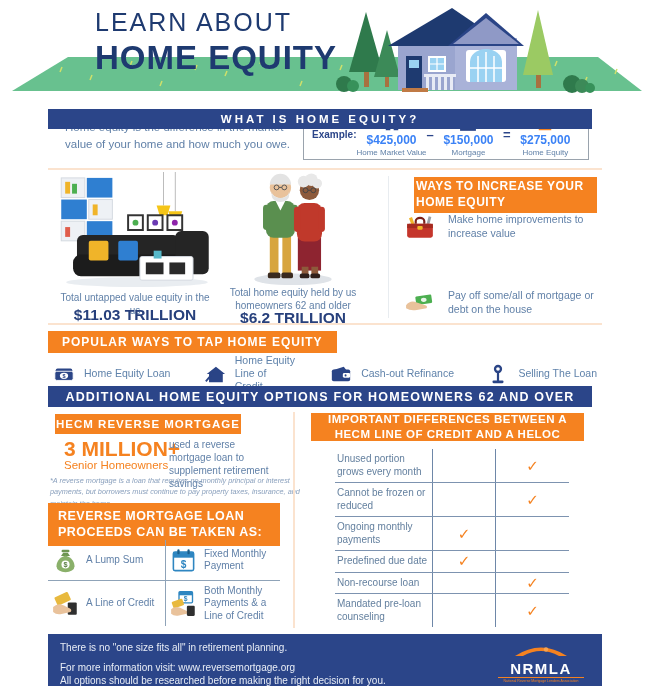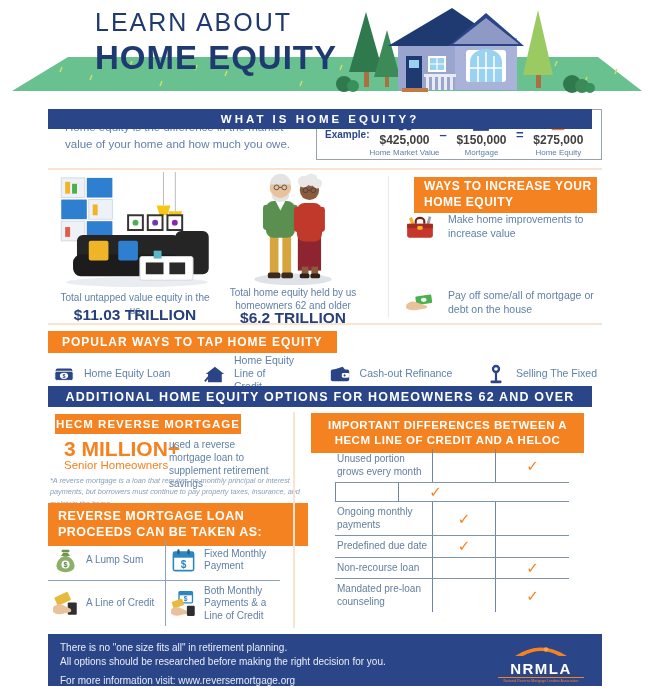--- a/index.html
+++ b/index.html
@@ -14,71 +14,71 @@
   .scene{position:absolute;left:0;top:0;width:650px;height:95px;z-index:1;}
   .banner{position:absolute;left:48px;width:544px;background:#2b4589;color:#fff;
           display:flex;align-items:center;justify-content:center;z-index:4;
           font-weight:bold;}
   .banner1{top:85px;height:20px;font-size:11.5px;letter-spacing:3px;margin-top:24px;}
   .banner2{top:386px;height:21px;font-size:12.5px;letter-spacing:1.2px;}
 
   
   .whatis-desc{position:absolute;left:65px;top:119px;width:238px;font-size:11.5px;line-height:1.5;color:#6181a8;}
   .example-box{position:absolute;left:303px;top:109px;width:286px;height:51px;border:1.5px solid #9aa3ad;
-               display:flex;align-items:center;justify-content:space-between;padding:0 8px;box-sizing:border-box;margin-left:13px;}
+               display:flex;align-items:center;justify-content:space-between;padding:0 8px;box-sizing:border-box;}
   .example-label{font-size:10px;font-weight:bold;color:#2b4589;}
   .ex-item{display:flex;flex-direction:column;align-items:center;width:78px;}
   .ex-item svg{width:22px;height:20px;}
-  .ex-value{font-size:12px;font-weight:bold;color:#404040;margin-top:1px;}
+  .ex-value{font-size:12px;font-weight:bold;color:#3b82f6;margin-top:1px;}
   .ex-cap{font-size:8px;color:#6181a8;margin-top:1px;white-space:nowrap;}
   .ex-op{font-size:13px;font-weight:bold;color:#2b4589;}
 
   .hdiv{position:absolute;left:48px;width:554px;border-top:2px solid #fbe3cf;}
   .vdiv-light{position:absolute;border-left:1px solid #e8ecf0;}
   .vdiv-orange{position:absolute;border-left:2px solid #fbe3cf;}
 
   
   .stat-caption{position:absolute;text-align:center;font-size:10px;line-height:1.3;color:#6181a8;}
   .stat-value{position:absolute;text-align:center;font-size:15.5px;font-weight:bold;color:#27407c;}
 
   
   .orange-h{background:#f58220;color:#fff;font-weight:bold;box-sizing:border-box;}
   .ways-header{position:absolute;left:414px;top:177px;width:183px;height:36px;font-size:12px;line-height:1.3;
-               display:flex;align-items:center;padding-left:10px;letter-spacing:.5px;}
+               display:flex;align-items:center;padding-left:2px;letter-spacing:.5px;}
   .way-item{position:absolute;left:404px;width:196px;display:flex;align-items:center;}
   .way-item svg{width:32px;height:30px;flex:none;}
   .way-text{font-size:10.5px;color:#6181a8;line-height:1.3;margin-left:12px;}
 
   
   .popular-header{position:absolute;left:48px;top:331px;height:22px;display:inline-flex;align-items:center;
                   padding:8px 14px;font-size:12px;letter-spacing:1px;}
   .popular-row{position:absolute;left:52px;top:354px;width:545px;display:flex;justify-content:space-between;}
   .pop-item{display:flex;align-items:center;}
   .pop-item svg{width:24px;height:22px;flex:none;}
   .pop-label{font-size:10.5px;color:#5f82aa;margin-left:8px;line-height:1.25;}
   .pop-label.narrow{width:62px;}
 
   
   .hecm-header{position:absolute;left:55px;top:414px;width:186px;height:20px;display:flex;align-items:center;
                justify-content:center;font-size:11.5px;letter-spacing:1px;}
   .million-big{position:absolute;left:64px;top:437px;font-size:21px;font-weight:bold;color:#f58220;}
   .million-sub{position:absolute;left:64px;top:459px;font-size:11.5px;font-weight:normal;color:#f58220;}
   .million-text{position:absolute;left:169px;top:438px;width:110px;font-size:10px;line-height:1.3;color:#6181a8;}
   .footnote{position:absolute;left:50px;top:475px;width:252px;font-size:7.3px;font-style:italic;line-height:1.55;color:#8aa0bd;}
-  .proceeds-header{position:absolute;left:48px;top:503px;width:260px;padding:5px 10px;font-size:12.5px;line-height:1.3;letter-spacing:.5px;}
+  .proceeds-header{position:absolute;left:48px;top:503px;width:232px;padding:5px 10px;font-size:12.5px;line-height:1.3;letter-spacing:.5px;}
   .proceeds-grid{position:absolute;left:48px;top:540px;width:232px;height:86px;display:grid;
                  grid-template-columns:117px 115px;grid-template-rows:40px 46px;}
   .pcell{display:flex;align-items:center;padding:2px 0 2px 4px;box-sizing:border-box;}
   .pcell svg{width:27px;height:27px;flex:none;}
   .pcell .plabel{font-size:10px;color:#6181a8;line-height:1.25;margin-left:7px;}
   .pcell.bt{border-top:1px solid #8fa3b8;}
   .pcell.bl{border-left:1px solid #8fa3b8;}
 
   
-  .diff-header{position:absolute;left:311px;top:413px;width:273px;height:40px;display:flex;align-items:center;
+  .diff-header{position:absolute;left:311px;top:413px;width:273px;height:28px;display:flex;align-items:center;
                justify-content:center;text-align:center;font-size:11.5px;line-height:1.3;letter-spacing:.5px;}
   .heloc-table{position:absolute;left:335px;top:449px;width:234px;}
   .trow{display:flex;align-items:stretch;}
   .trow + .trow{border-top:1.2px solid #7d93b0;}
   .tcell-label{flex:1;font-size:10px;color:#64809f;line-height:1.25;padding:4px 4px 4px 2px;display:flex;align-items:center;}
   .tcell-col{width:62px;border-left:1.2px solid #6e87a8;display:flex;align-items:center;justify-content:center;}
   .tcell-col.c2{width:73px;}
   .thead .tcell-col{font-size:10.5px;font-weight:bold;color:#f58220;}
   .thead{height:20px;}
   .check{font-size:15px;font-weight:bold;color:#f58220;}
@@ -321,21 +321,21 @@
       </svg>
       <span class="pop-label">Cash-out Refinance</span>
     </span>
     <span class="pop-item">
       <svg viewBox="0 0 24 24">
         <rect x="10.8" y="6" width="2.4" height="14" fill="#2a4486"></rect>
         <circle cx="12" cy="6.5" r="4.5" fill="#2a4486"></circle>
         <circle cx="12" cy="6.5" r="2" fill="#fff"></circle>
         <rect x="6" y="19" width="12" height="3" rx="1.2" fill="#2a4486"></rect>
       </svg>
-      <span class="pop-label">Selling The Fixed</span>
+      <span class="pop-label">Selling The Loan</span>
     </span>
   </div>
 
   <div class="banner banner2">ADDITIONAL HOME EQUITY OPTIONS FOR HOMEOWNERS 62 AND OVER</div>
 
   <div class="orange-h hecm-header">HECM REVERSE MORTGAGE</div>
   <div class="million-big">3 MILLION+</div>
   <div class="million-sub">Senior Homeowners</div>
   <div class="million-text">used a reverse mortgage loan to supplement retirement savings</div>
   <div class="footnote">*A reverse mortgage is a loan that requires no monthly principal or interest payments, but borrowers must continue to pay property taxes, insurance, and maintain the home.</div>
@@ -392,20 +392,21 @@
     <div class="trow">
       <div class="tcell-label">Unused portion grows every month</div>
       <div class="tcell-col">
           <span class="check"></span>
         </div>
       <div class="tcell-col c2">
           <span class="check">✓</span>
         </div>
     </div>
     <div class="trow">
+      <div class="tcell-label">Cannot be frozen or reduced</div>
       <div class="tcell-col">
           <span class="check"></span>
         </div>
       <div class="tcell-col c2">
           <span class="check">✓</span>
         </div>
     </div>
     <div class="trow">
       <div class="tcell-label">Ongoing monthly payments</div>
       <div class="tcell-col">
@@ -439,22 +440,22 @@
           <span class="check"></span>
         </div>
       <div class="tcell-col c2">
           <span class="check">✓</span>
         </div>
     </div>
   </div>
 
   <div class="footer">
     <div class="fline">There is no "one size fits all" in retirement planning.</div>
+    <div class="fline fline3">For more information visit: www.reversemortgage.org</div>
     <div class="fline">All options should be researched before making the right decision for you.</div>
-    <div class="fline fline3">For more information visit: www.reversemortgage.org</div>
     <div class="nrmla">
       <svg width="56" height="12" viewBox="0 0 56 12">
         <path d="M2,11 Q28,-6 54,11 L46,11 Q28,1 10,11 Z" fill="#f58220"></path>
         <circle cx="33" cy="4.5" r="2.2" fill="#f7a24f"></circle>
       </svg>
       <div class="nrmla-text">NRMLA</div>
       <div class="nrmla-sub">National Reverse Mortgage Lenders Association</div>
     </div>
   </div>
 

